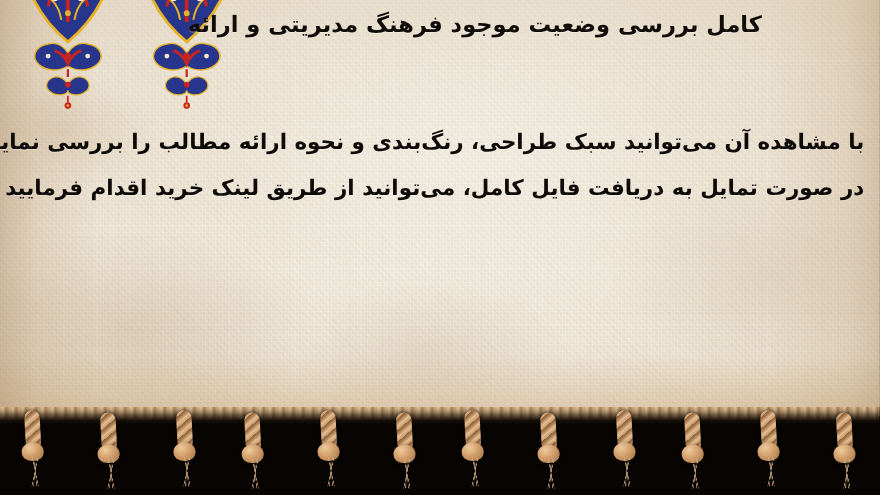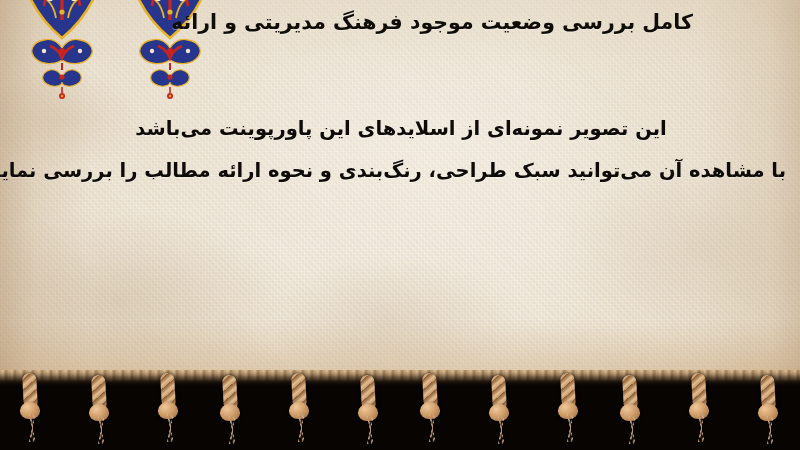--- a/index.html
+++ b/index.html
@@ -290,22 +290,22 @@
     </svg>
   </div>
 
   <div class="text-layer">
 
     <div class="title-block">
       <div class="title-line">کامل بررسی وضعیت موجود فرهنگ مدیریتی و ارائه</div>
     </div>
 
     <div class="body-block">
-      <div class="body-line bl-1">این تصویر نمونه‌ای از اسلایدهای این پاورپوینت می‌باشد</div>
       <div class="body-line">با مشاهده آن می‌توانید سبک طراحی، رنگ‌بندی و نحوه ارائه مطالب را بررسی نمایید</div>
+      <div class="body-line">در صورت تمایل به دریافت فایل کامل، می‌توانید از طریق لینک خرید اقدام فرمایید</div>
     </div>
 
   </div>
 
   <div class="fringe-band">
     <div class="fringe-glow"></div>
     <div class="fringe-crest"></div>
     <div id="tassel-host">
         <div class="tassel" style="left: 14px; top: 1px;">
           <div class="cord"></div>

